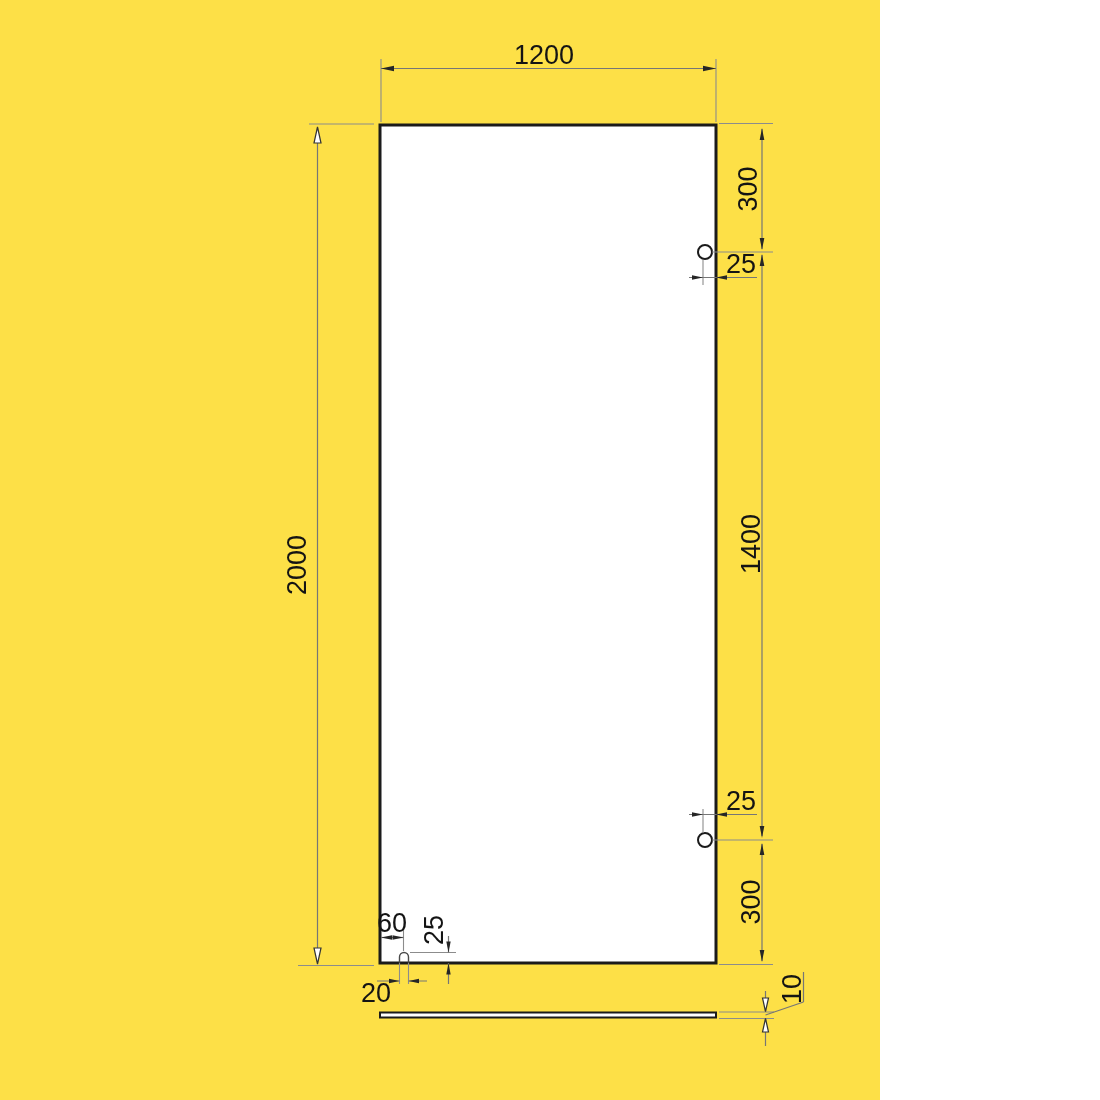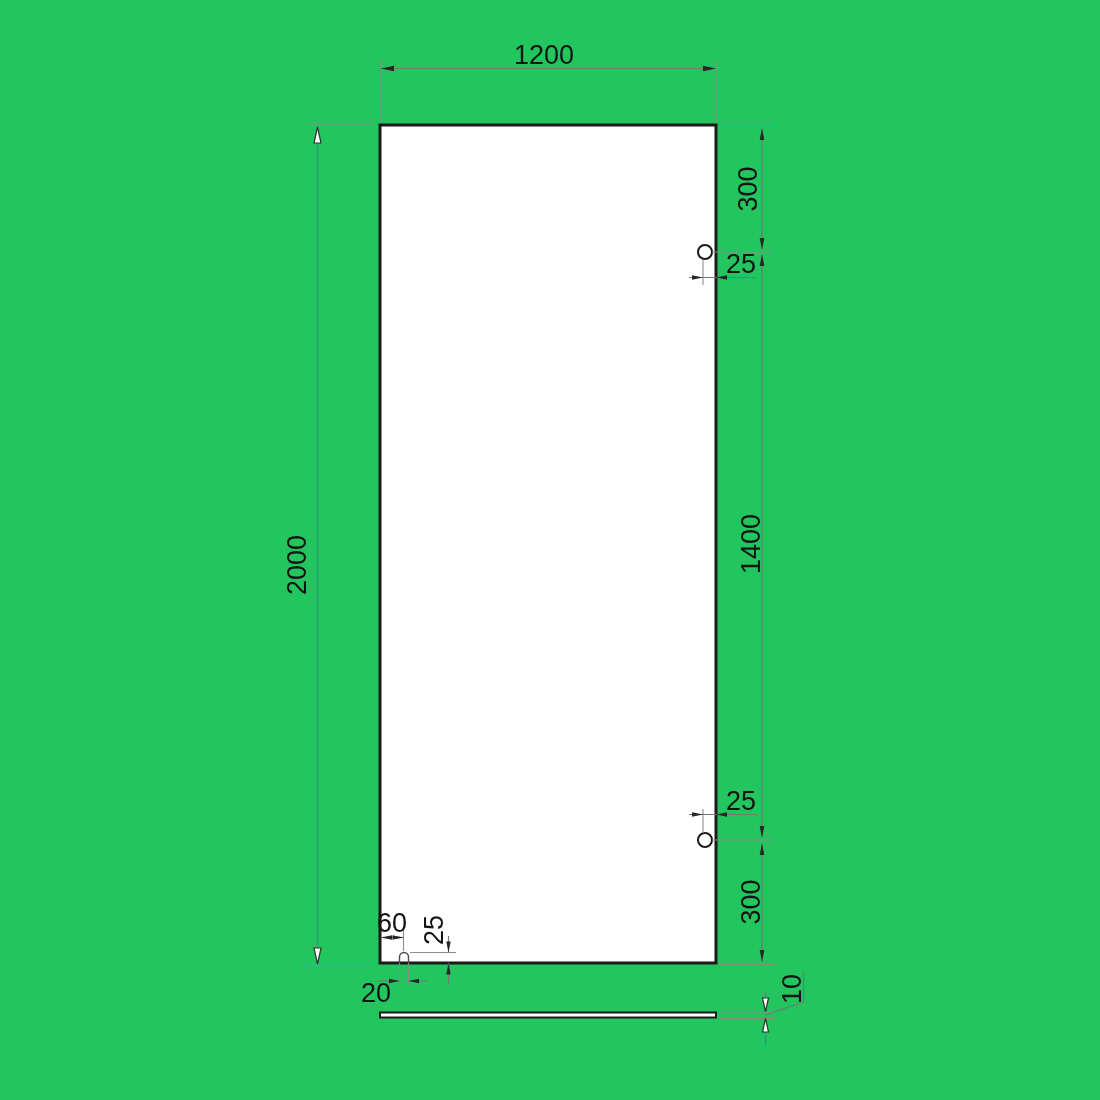--- a/index.html
+++ b/index.html
@@ -1,19 +1,19 @@
 <!DOCTYPE html>
 <html><head>
 <meta charset="utf-8">
 <style>
   html,body{margin:0;padding:0;background:#ffffff;}
   .canvas{
     position:relative;
-    width:1100px;height:1100px;
-    background:#22c55e;
+    width:880px;height:1100px;
+    background:#fde047;
     font-family:"Liberation Sans", sans-serif;
     text-decoration:underline;
   }
   svg{display:block}
   .outline{fill:#ffffff;stroke:#1b1b1b;stroke-width:3;}
   .outline-thin{fill:#ffffff;stroke:#1b1b1b;stroke-width:2;}
   .geo{fill:none;stroke:#4a4a4a;stroke-width:1.4;}
   .ext{stroke:#8c8c8c;stroke-width:1.1;fill:none;}
   .dim{stroke:#767676;stroke-width:1.2;fill:none;}
   .arrow{fill:#262626;stroke:none;}

